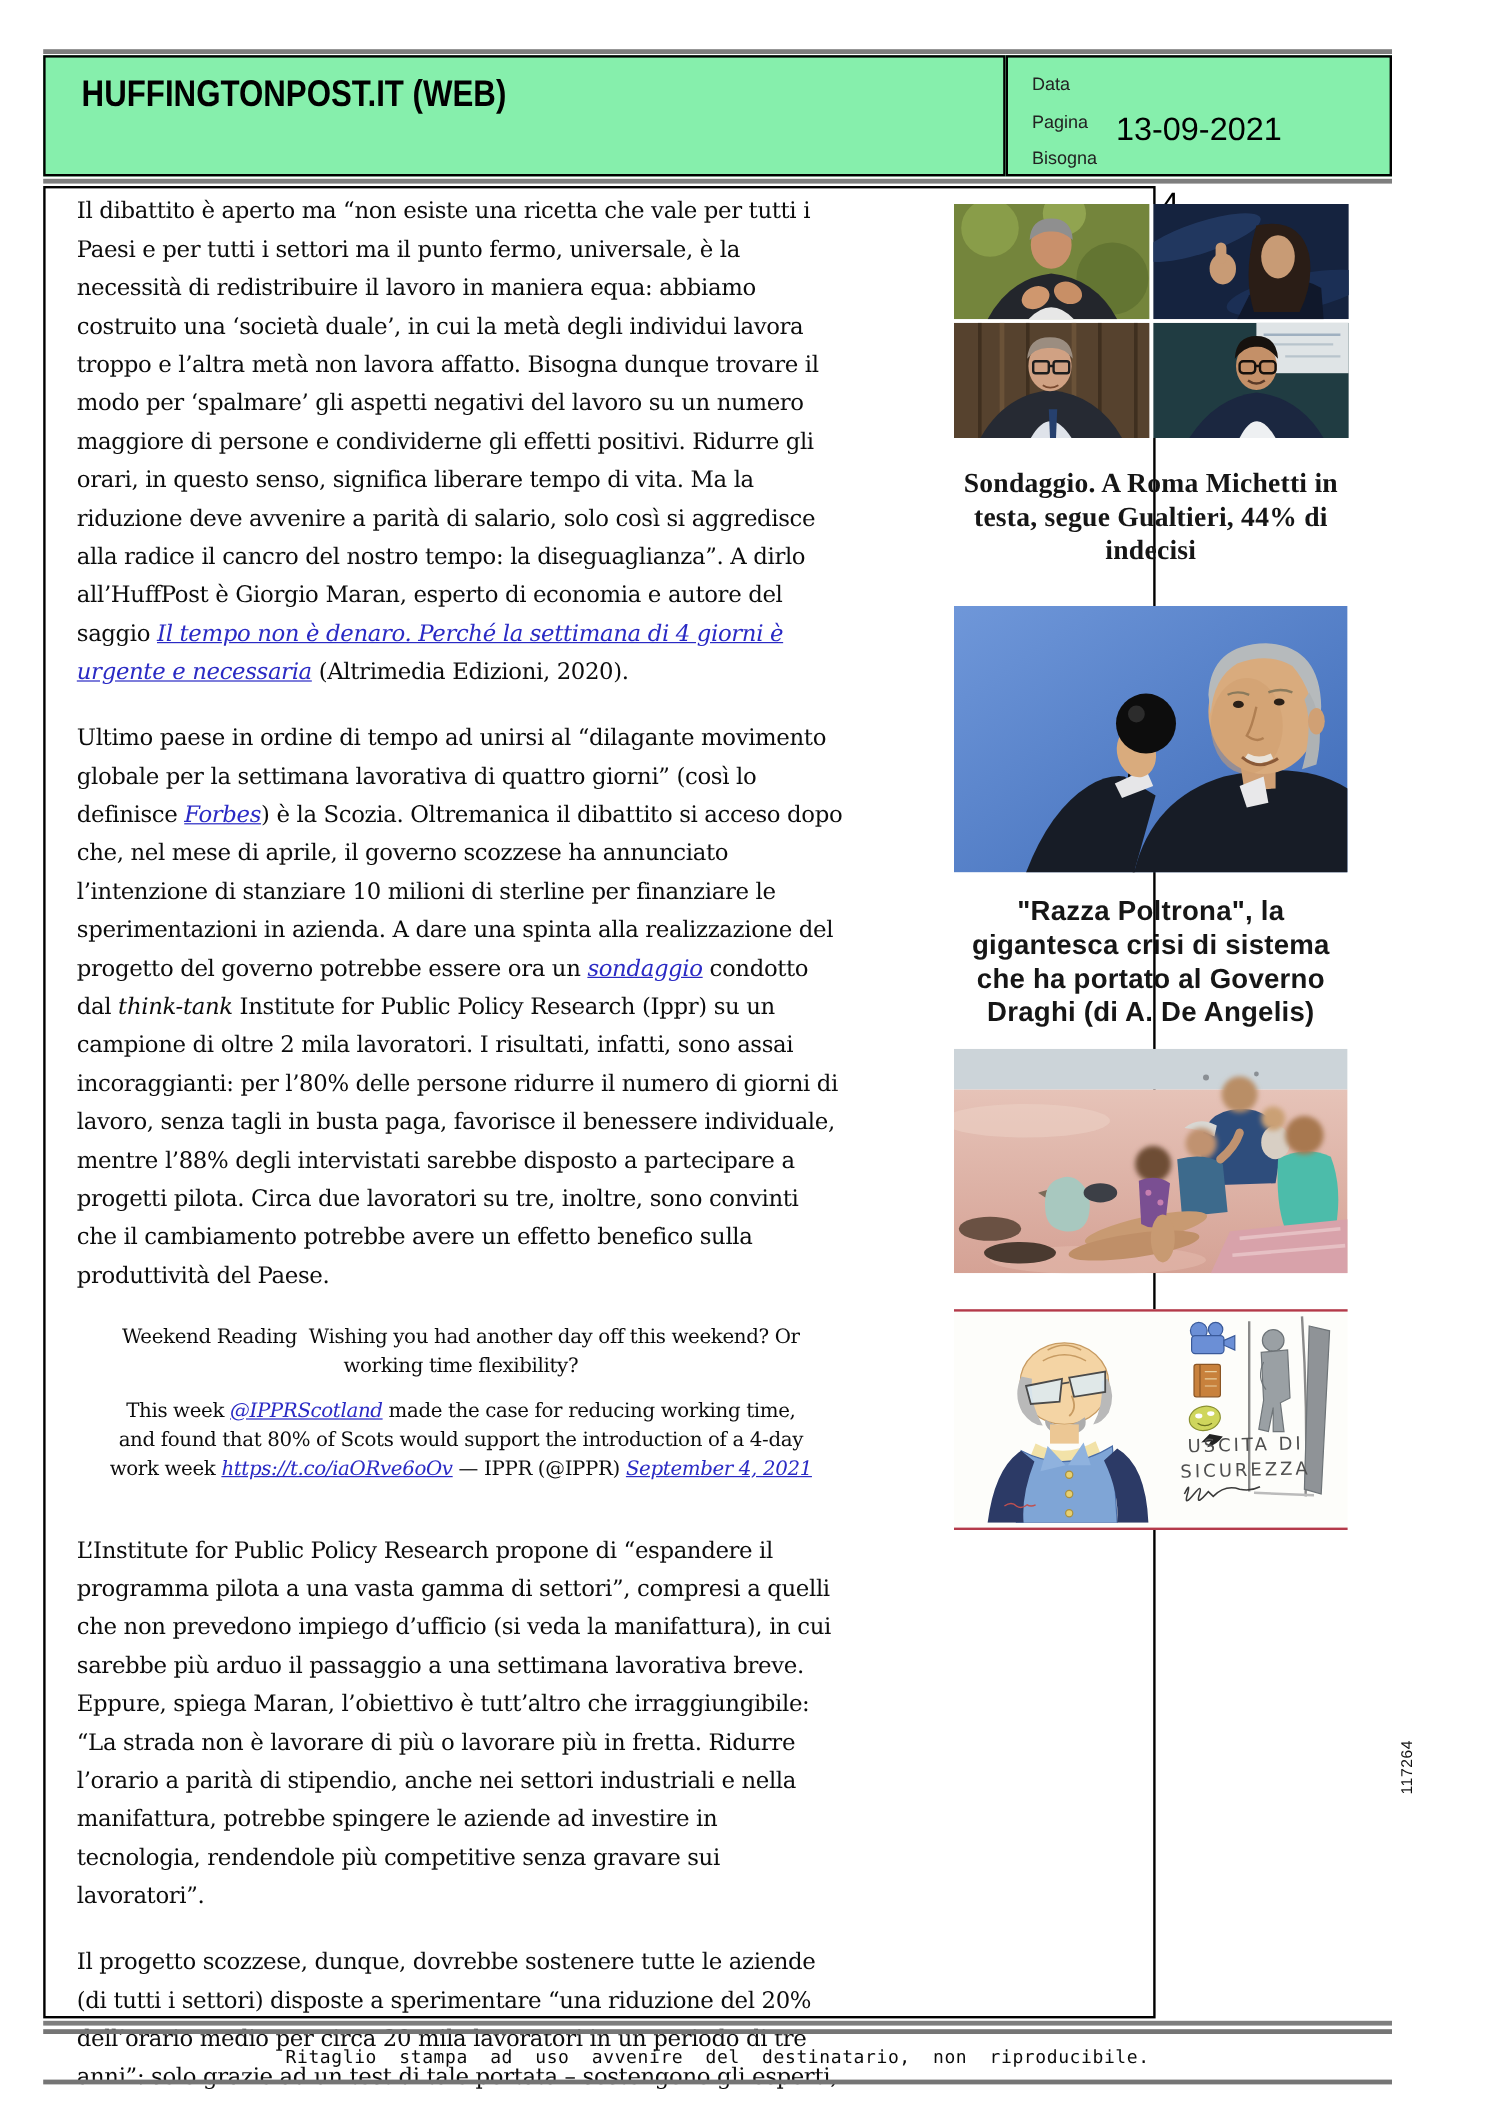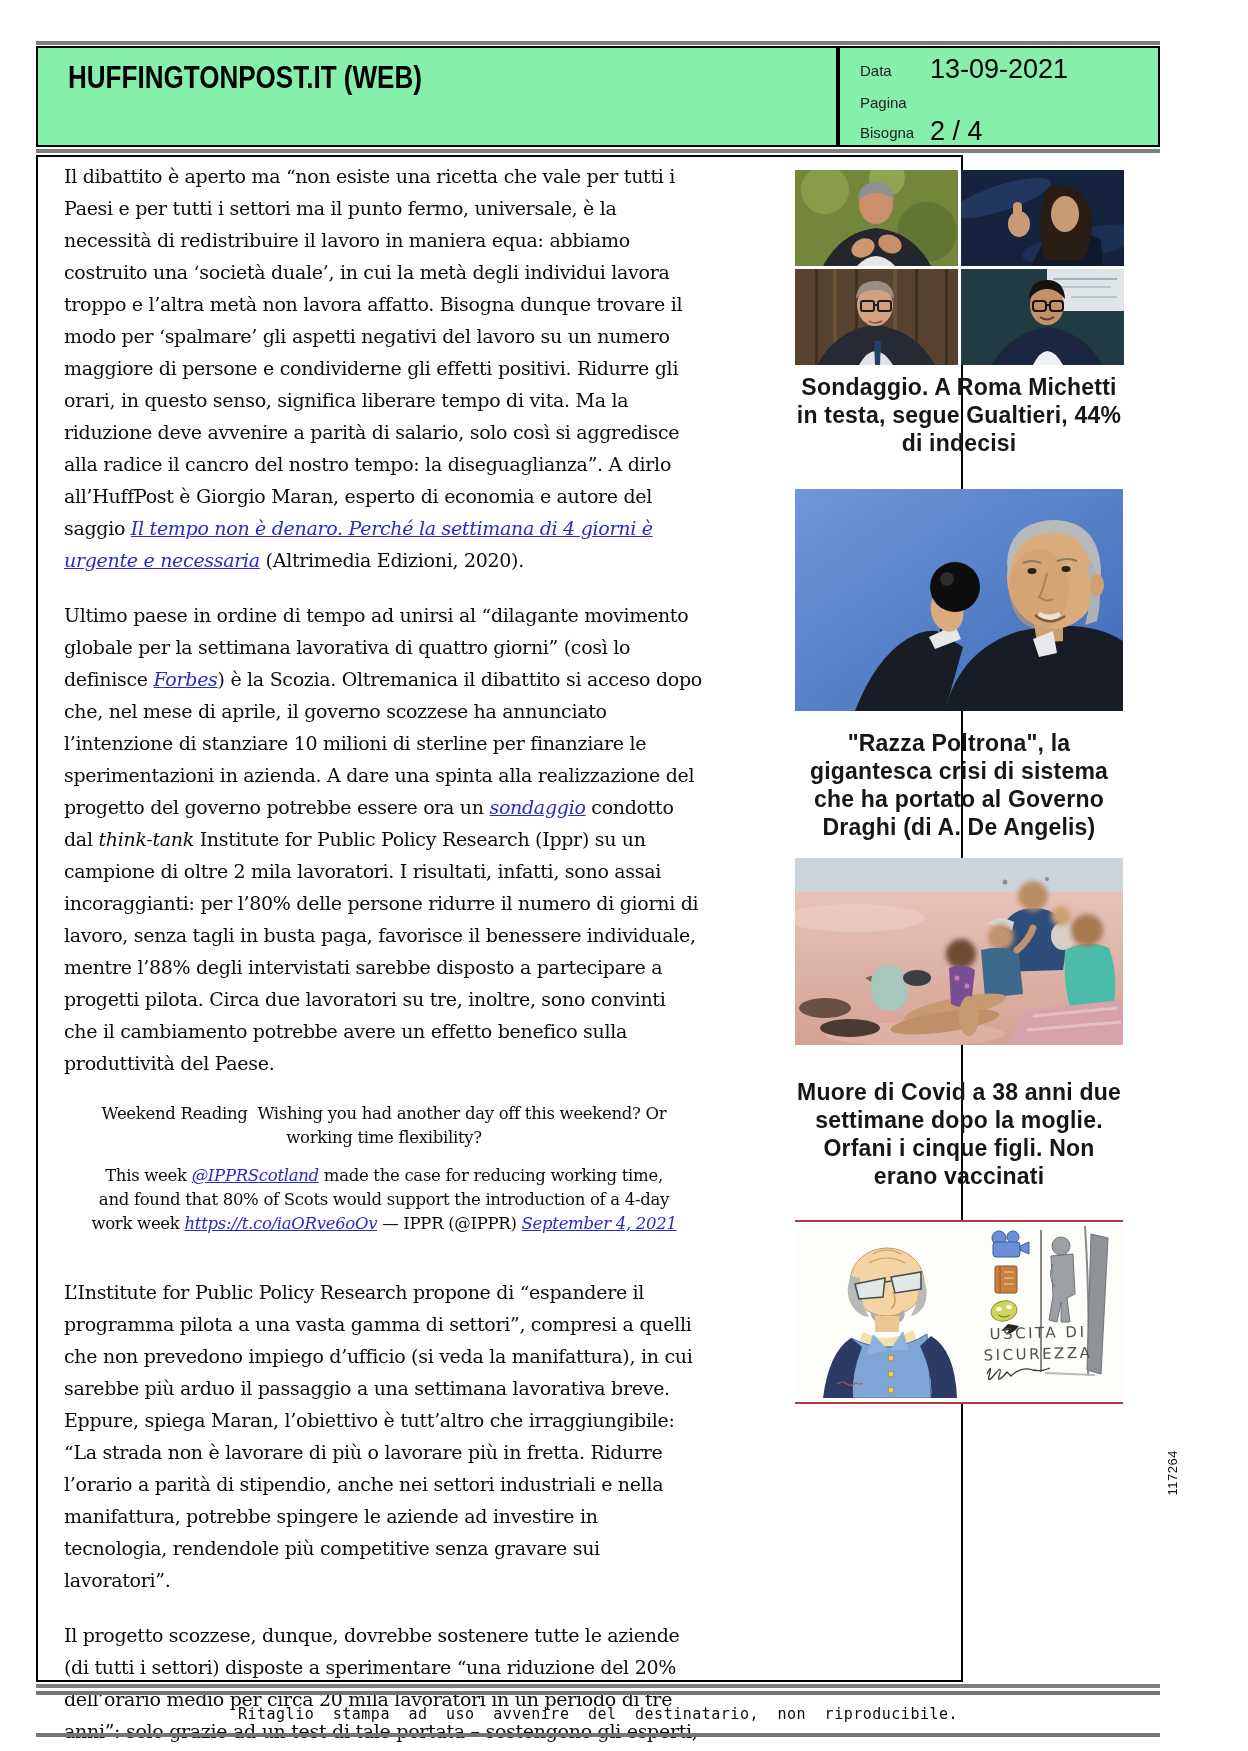--- a/index.html
+++ b/index.html
@@ -11,39 +11,39 @@
   #rule-top{top:41px}
   #rule-mid{top:149px}
   #rule-bot{top:1684px}
 
   .hdr-box{position:absolute;top:46px;height:101px;border:2px solid #000;background:#86efac;box-sizing:border-box;}
   #hdr-left{left:36px;width:802px;}
   #hdr-right{left:838px;width:322px;}
   .src{position:absolute;left:30px;top:12px;font-size:31px;font-weight:bold;white-space:nowrap;
        transform:scaleX(.84);transform-origin:0 0;color:#000;}
   .mlabel{position:absolute;left:20px;font-size:15px;color:#222;}
-  .mval{position:absolute;left:90px;font-size:27px;color:#000;}
+  .mval{position:absolute;left:90px;font-size:27px;color:#000;margin-top:39px;}
 
   .main-box{position:absolute;left:36px;top:155px;width:927px;height:1527px;border:2px solid #000;box-sizing:border-box;background:#fff;}
 
   .article{position:absolute;left:26px;top:3px;width:640px;
     font-family:"DejaVu Serif",serif;font-size:19px;line-height:32px;color:#0c0c0c;letter-spacing:-.3px;}
   .article p{margin:0 0 23px;}
   .article p.tweet{font-size:16.5px;line-height:24px;text-align:center;margin:16px 24px 14px;}
   .article p.tweet.second{margin-top:4px;margin-bottom:40px;}
   .lnk{color:#2a2ac4;text-decoration:underline;cursor:pointer;font-style:italic;}
   .it{font-style:italic;}
 
   .sidebar{position:absolute;left:757px;top:13px;width:328px;}
   .grid4{display:grid;grid-template-columns:163px 163px;grid-template-rows:96px 96px;gap:3px;width:328px;height:195px;background:#fff;}
   .grid4 svg{display:block;width:163px;height:96px;}
   .sb-img{display:block;}
   .sb-head{font-weight:bold;font-size:23px;line-height:28px;text-align:center;color:#161616;letter-spacing:.2px;
     font-family:"Liberation Sans",sans-serif;}
-  #sb-head-1{margin-top:8px;}
+  #sb-head-1{margin-top:24px;font-family:Liberation Serif, serif;}
   #sb-draghi{margin-top:32px;}
   #sb-head-2{margin-top:18px;}
   #sb-beach{margin-top:17px;}
   #sb-head-3{margin-top:33px;}
   .cartoon{position:relative;margin-top:30px;width:328px;height:180px;
     border-top:2px solid #b43a4a;border-bottom:2px solid #b43a4a;background:#fdfdfa;}
   .cart-cap{position:absolute;left:168px;width:150px;text-align:center;color:#4f4f4f;
     font-size:15px;letter-spacing:2.5px;font-family:"DejaVu Sans",sans-serif;transform:rotate(-1.5deg);}
   #cap1{top:102px;}
   #cap2{top:123px;}
@@ -227,21 +227,20 @@
         <circle cx="166" cy="96" r="15" fill="#6e4e36" filter="url(#fb)"></circle>
         <path d="M154,110 q14,-6 26,2 l-4,34 q-10,6 -20,0 Z" fill="#7a4f92"></path>
         <circle cx="162" cy="120" r="2.5" fill="#c77fb0"></circle>
           <circle cx="172" cy="128" r="2.5" fill="#c77fb0"></circle>
         <ellipse cx="174" cy="158" rx="10" ry="20" fill="#c89a72"></ellipse>
         <path d="M230,152 L328,142 L328,187 L214,187 Z" fill="#d8a2aa"></path>
         <line x1="238" y1="158" x2="322" y2="150" stroke="#e6c0c4" stroke-width="3"></line>
         <line x1="232" y1="172" x2="326" y2="164" stroke="#e6c0c4" stroke-width="3"></line>
       </svg>
 
-      <div class="sb-head" id="sb-head-3">Muore di Covid a 38 anni due settimane dopo la moglie. Orfani i cinque figli. Non erano vaccinati</div>
 
       <div class="cartoon">
         <svg width="328" height="176" viewBox="0 0 328 176">
 
           <ellipse cx="92" cy="60" rx="37" ry="34" fill="#f4d4a4" stroke="#c79b62" stroke-width="1"></ellipse>
           <path d="M56,54 q-7,16 1,30 q8,11 17,11 q-11,-18 -9,-39 Z" fill="#b9b9b9"></path>
           <path d="M128,56 q7,14 1,28 q-6,9 -13,10 q9,-16 7,-36 Z" fill="#b9b9b9"></path>
           <path d="M78,32 q14,-8 28,0 M74,41 q18,-10 36,0" stroke="#c79b62" stroke-width="1.2" fill="none"></path>
           <g fill="#dcebf4" fill-opacity=".85" stroke="#4a4a4a" stroke-width="1.5">
             <path d="M60,62 L90,56 L88,75 L64,77 Z"></path>

